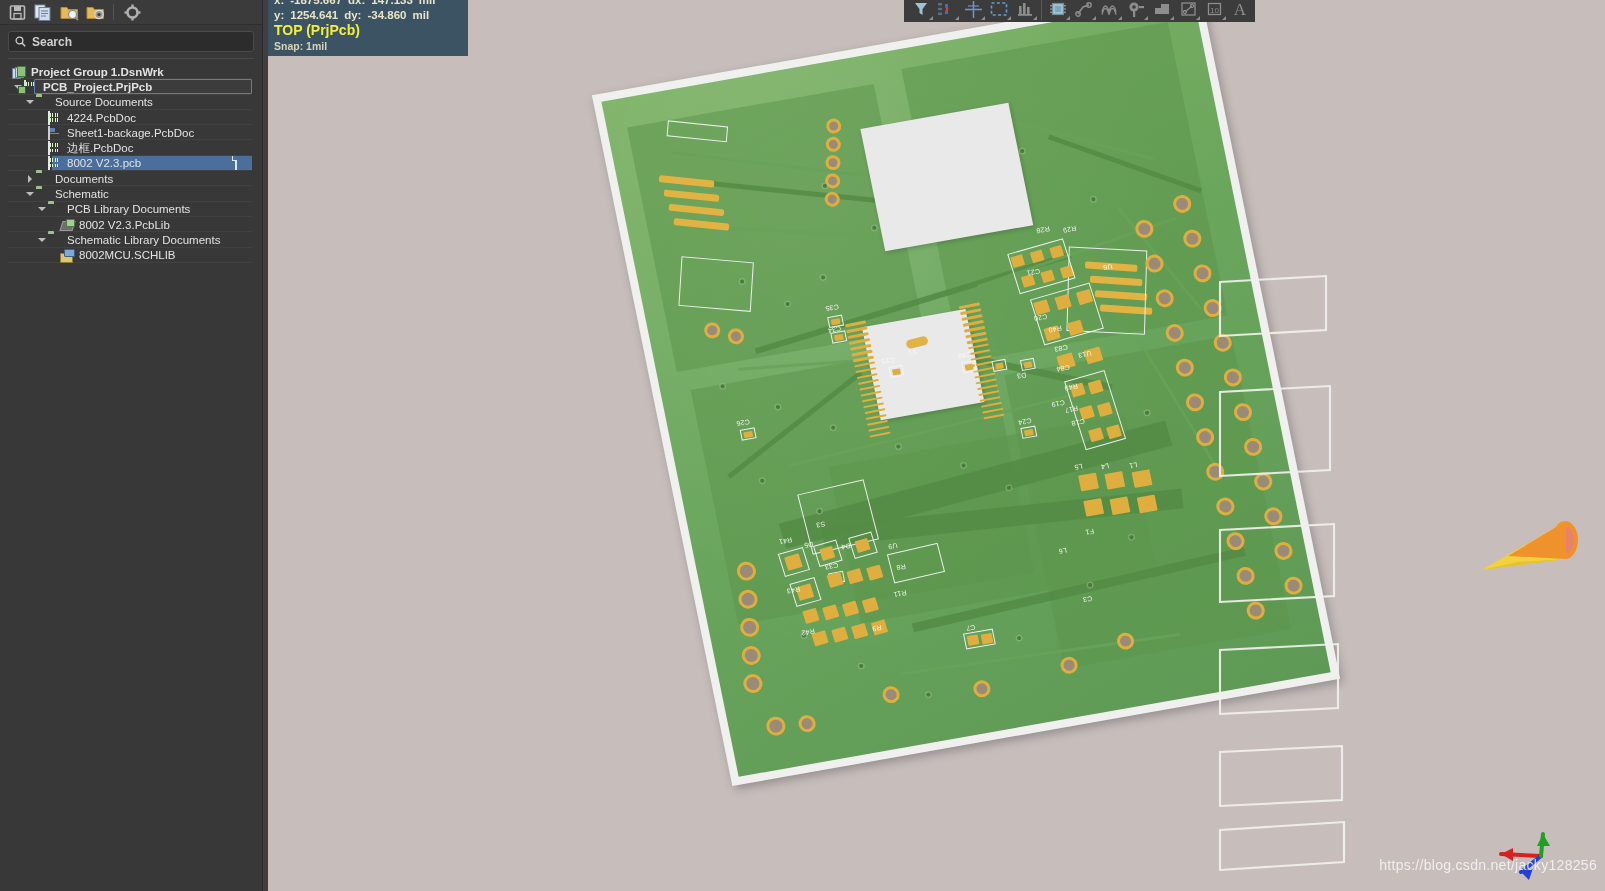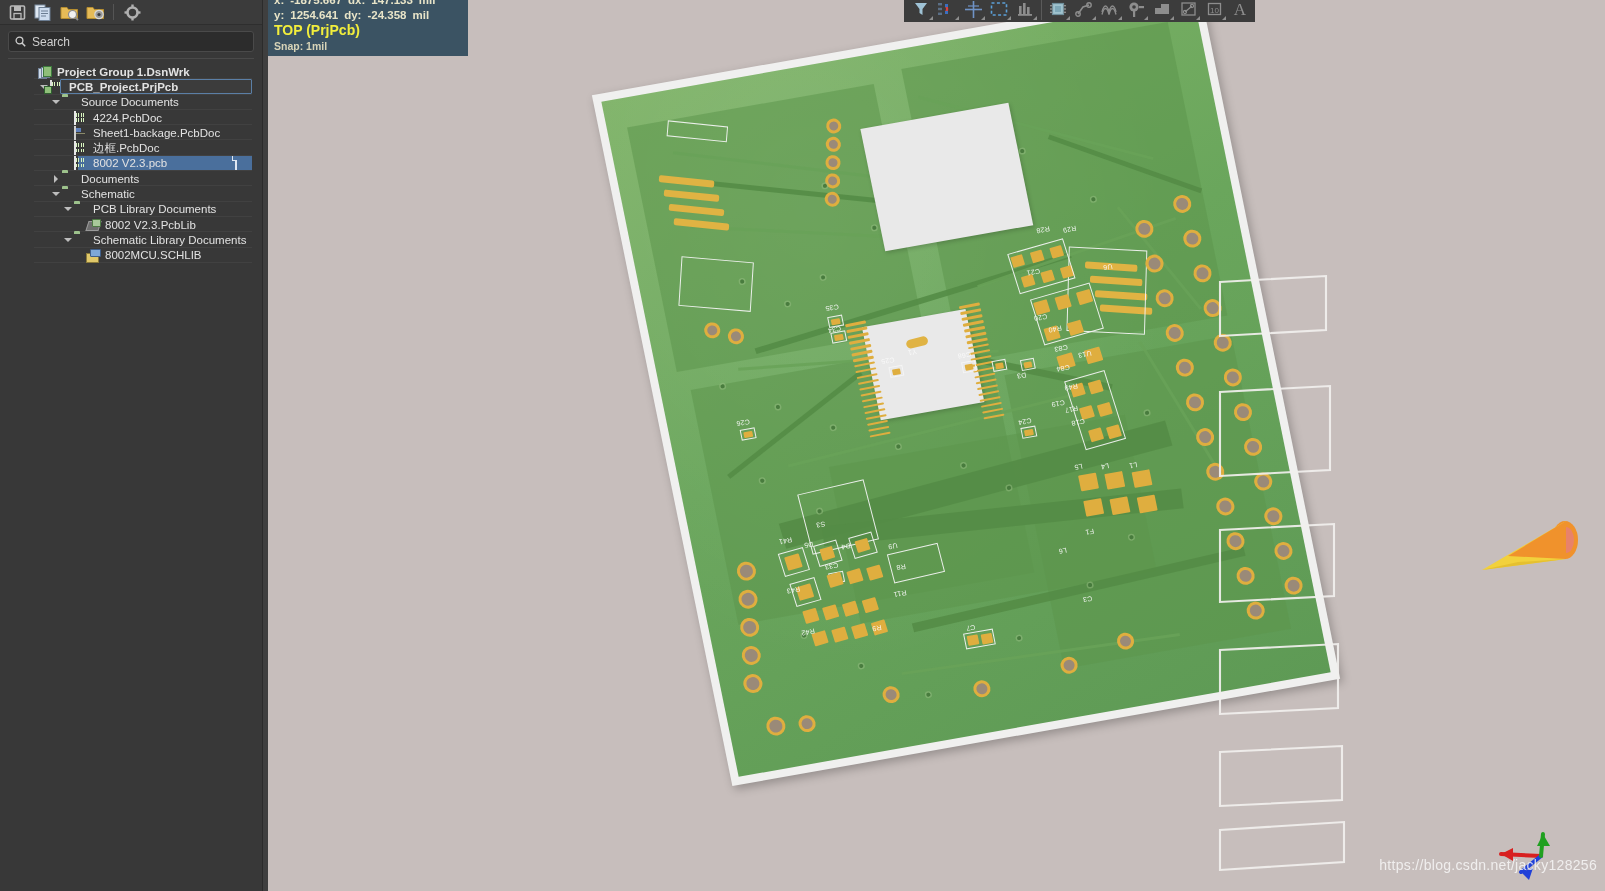--- a/index.html
+++ b/index.html
@@ -23,26 +23,26 @@
   }
   .tb-btn {
     width: 24px; height: 22px; display: flex; align-items: center; justify-content: center;
     border-radius: 2px;
   }
   .tb-sep { width: 1px; height: 16px; background: #555; margin: 0 4px; }
 
   #search-wrap { padding: 6px 8px 5px 8px; }
   #search-box {
     height: 21px; background: #2c2c2c; border: 1px solid #4a4a4a; border-radius: 3px;
-    display: flex; align-items: center; padding: 0 6px; gap: 6px;
+    display: flex; align-items: center; padding: 0 6px; gap: 6px; font-weight: bold;
   }
   #search-placeholder { color: #cfcfcf; font-size: 12px; }
   #panel-divider { height: 1px; background: #4a4a4a; margin: 1px 8px 4px 8px; }
 
-  #tree { flex: 1; overflow: hidden; padding-top: 1px; padding-left: 26px; }
+  #tree { flex: 1; overflow: hidden; padding-top: 1px; }
   .row {
     height: 15.3px; display: flex; align-items: center;
     font-size: 11.5px; color: #e2e2e2; white-space: nowrap;
     position: relative;
   }
   .row .rowline {
     position: absolute; left: 8px; right: 10px; bottom: 0; height: 1px; background: #414141;
   }
   .tw { width: 12px; height: 15px; display: flex; align-items: center; justify-content: center; flex: none; }
   .tri-down, .tri-right { width: 0; height: 0; }
@@ -799,21 +799,21 @@
       <span class="num">x:</span>
       <span class="num">-1875.667</span>
       <span class="num">dx:</span>
       <span class="num">147.133</span>
       <span class="num">mil</span>
     </div>
     <div class="kv">
       <span class="num">y:</span>
       <span class="num">1254.641</span>
       <span class="num">dy:</span>
-      <span class="num">-24.358</span>
+      <span class="num">-34.860</span>
       <span class="num">mil</span>
     </div>
     <div class="mode">TOP (PrjPcb)</div>
     <div class="snap">Snap: 1mil</div>
   </div>
 
   <div id="view-toolbar">
     <div class="vt">
       <svg width="16" height="16" viewBox="0 0 16 16">
         <path d="M2,2 H14 L9.5,8 V14 L6.5,12 V8 Z" fill="#9fc3d6"></path>

